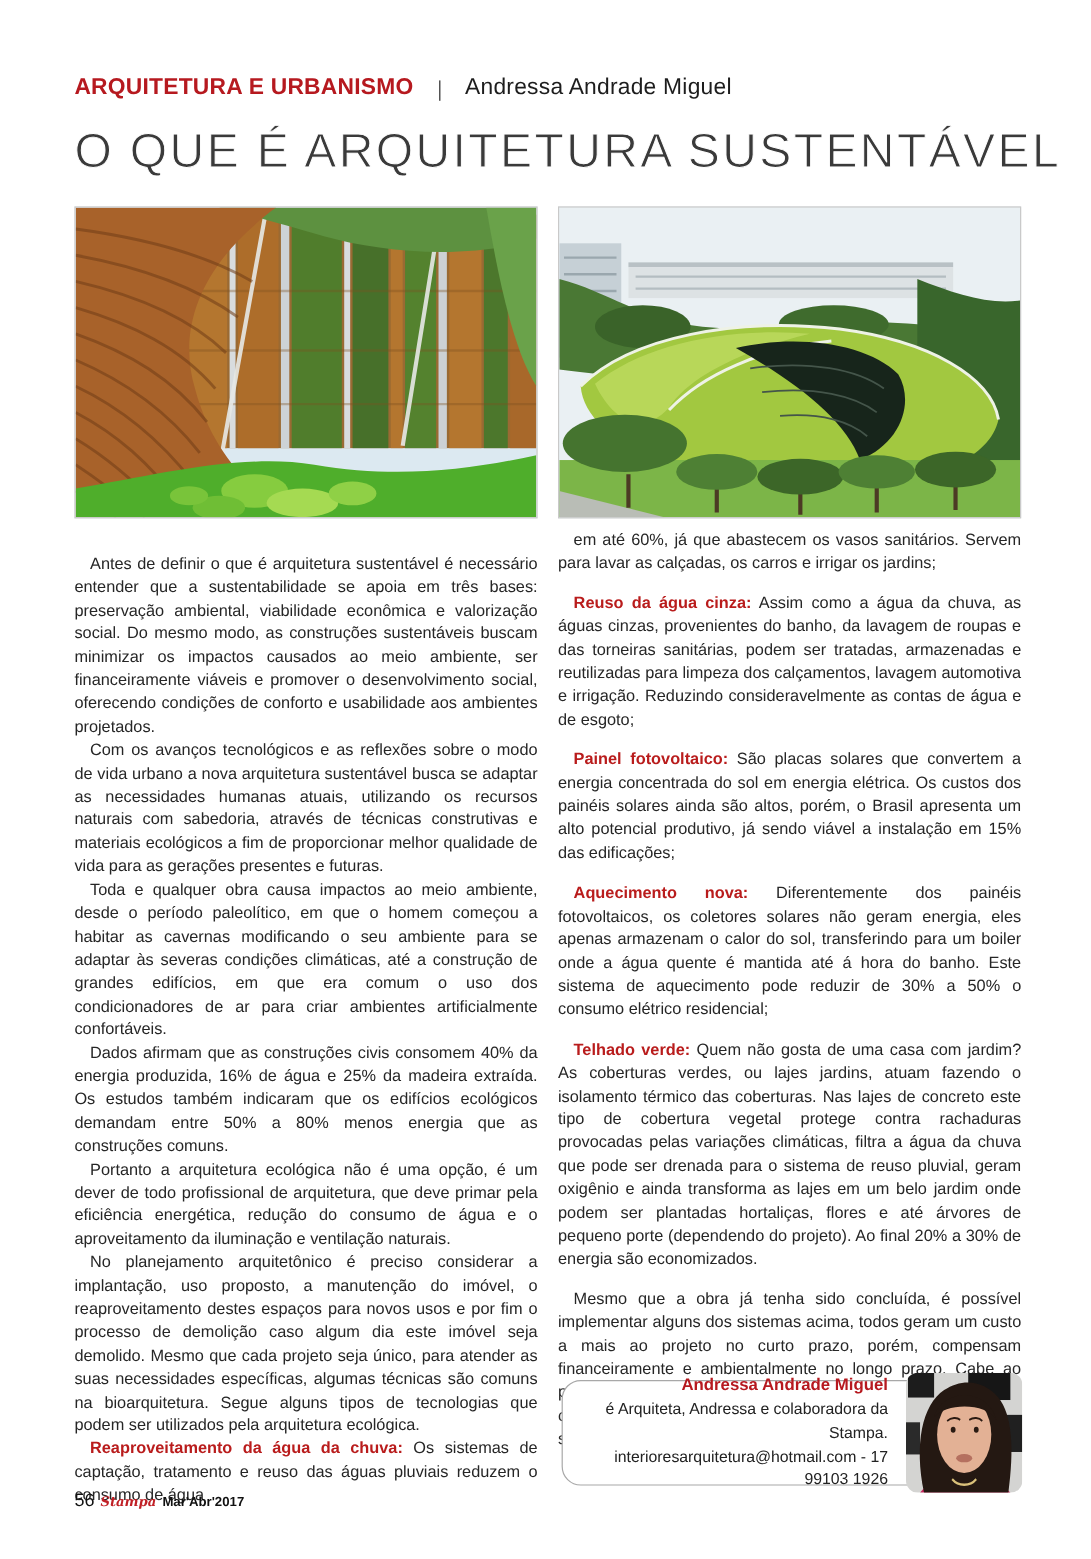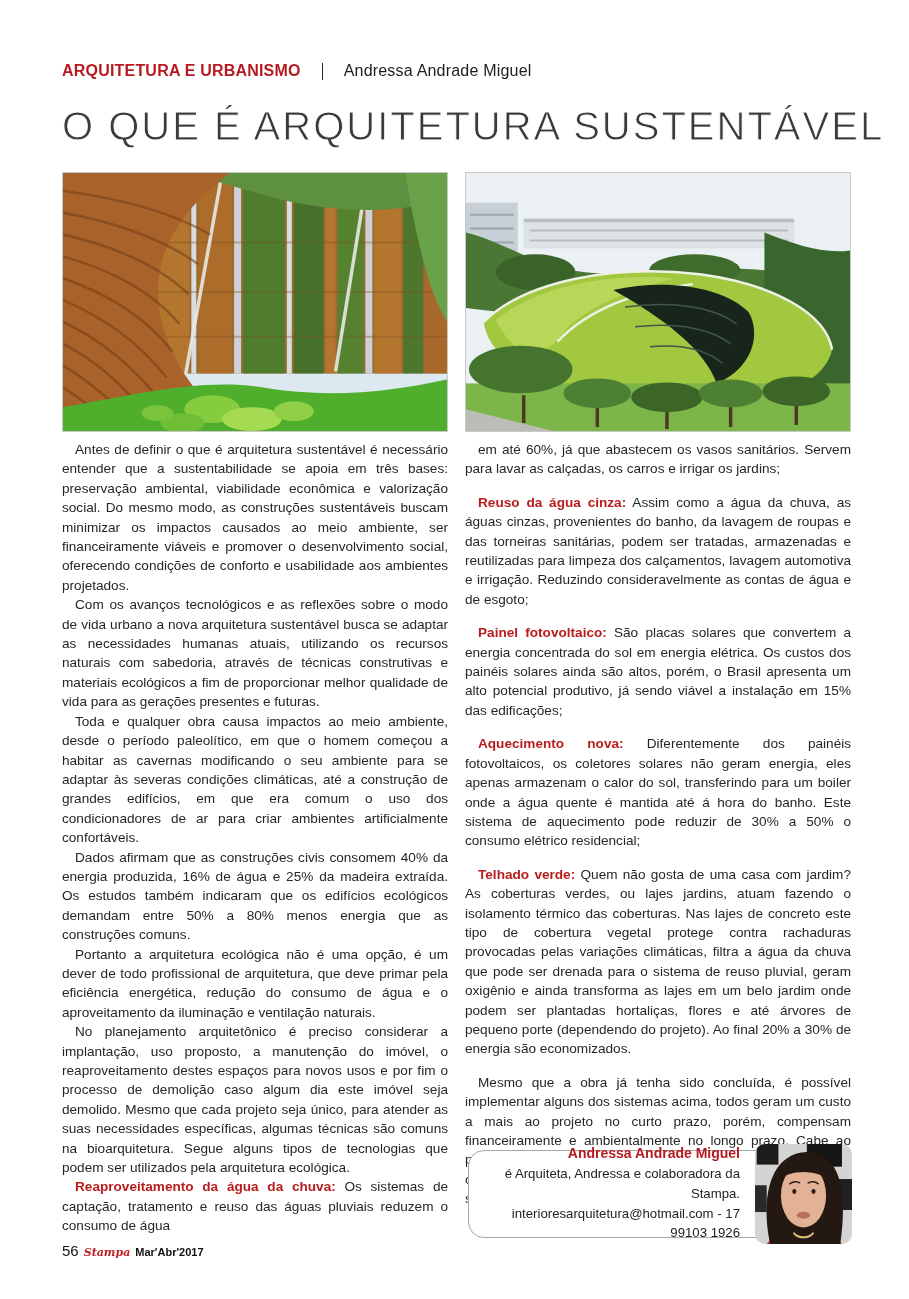--- a/index.html
+++ b/index.html
@@ -2,40 +2,40 @@
 <html><head>
 <meta charset="utf-8">
 <style>
   html,body{margin:0;padding:0;background:#ffffff;}
   .page{
     position:relative;width:909px;height:1299px;background:#ffffff;overflow:hidden;
     font-family:"Liberation Sans", sans-serif;color:#2a2a2a;
   }
   
   .kicker{position:absolute;left:62px;top:62px;display:flex;align-items:flex-end;gap:21px;
-    font-size:16px;letter-spacing:.2px;white-space:nowrap;}
+    font-size:19px;letter-spacing:.2px;white-space:nowrap;}
   .kicker .section{color:#b6191f;font-weight:bold;}
   .kicker .pipe{display:inline-block;width:1px;height:17px;background:#2a2a2a;}
   .kicker .author{color:#1d1d1d;font-weight:500;}
   
   .title{
     position:absolute;left:62px;top:104px;width:789px;text-align:center;
     font-size:40px;font-weight:300;letter-spacing:2px;color:#3a3a3a;
     -webkit-text-stroke:0.8px #ffffff;white-space:nowrap;
   }
   
   .photo{position:absolute;top:172px;width:386px;height:260px;border:1px solid #c9c9c9;
     box-sizing:border-box;overflow:hidden;background:#e8eef1;}
   .photo.left{left:62px;}
   .photo.right{left:465px;}
   .photo svg{display:block;width:100%;height:100%;}
   
   .col{position:absolute;top:440px;width:386px;font-size:13.6px;line-height:19.4px;
     text-align:justify;color:#262626;}
-  .col.left{left:62px;}
+  .col.left{left:62px;margin-top:20px;}
   .col.right{left:465px;}
   .col p{margin:0;text-indent:13px;}
   .col.right p{margin-bottom:14px;}
   .col b{font-weight:bold;color:#b91c1c;}
   
   .bio{position:absolute;left:468px;top:1144px;width:384px;height:100px;}
   .bio-box{position:absolute;left:0;top:6px;right:6px;bottom:6px;
     border:1.5px solid #a8a8a8;border-radius:16px;background:#fff;}
   .bio-text{position:absolute;left:20px;right:112px;top:0;bottom:0;
     display:flex;flex-direction:column;justify-content:center;text-align:right;}

